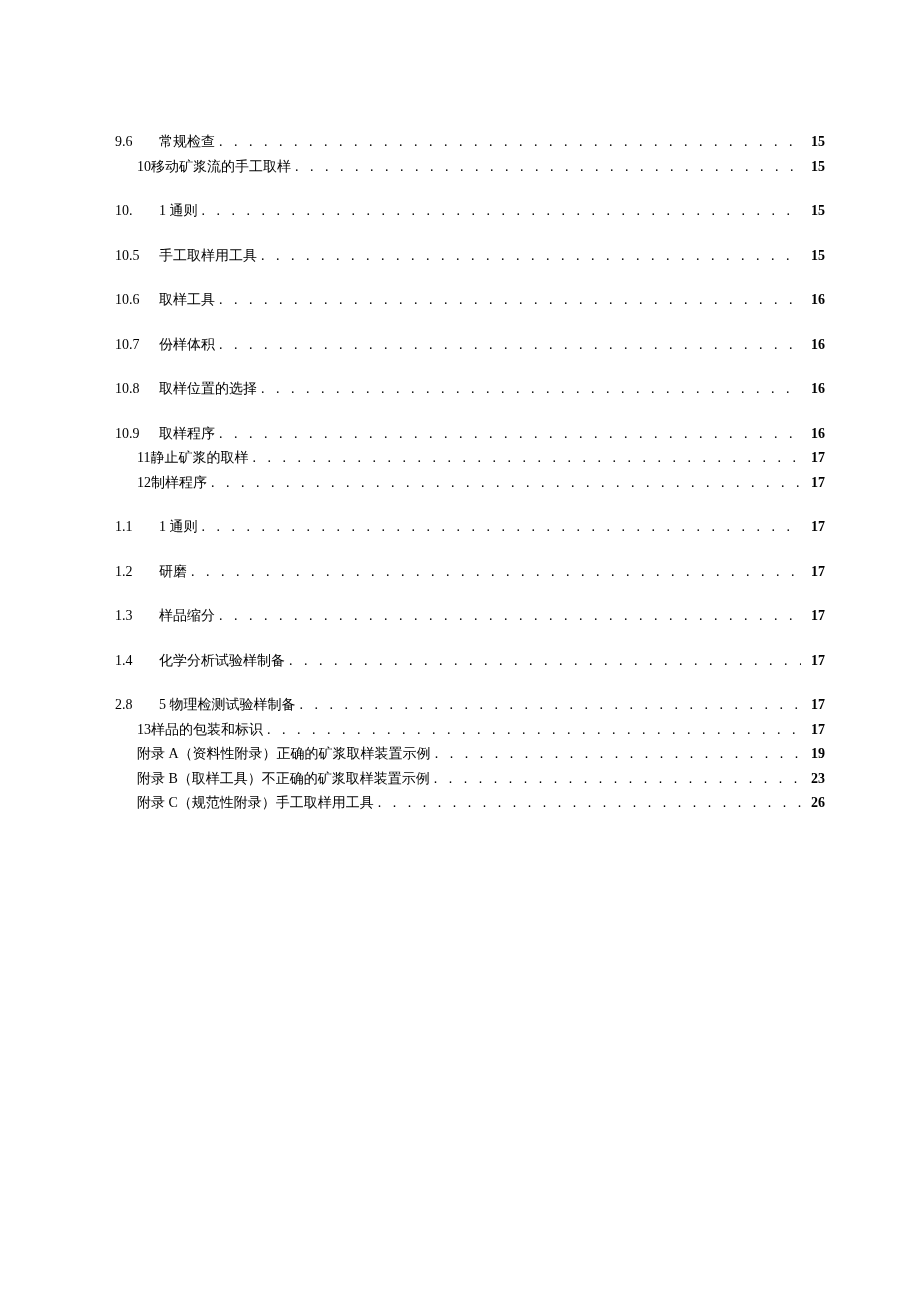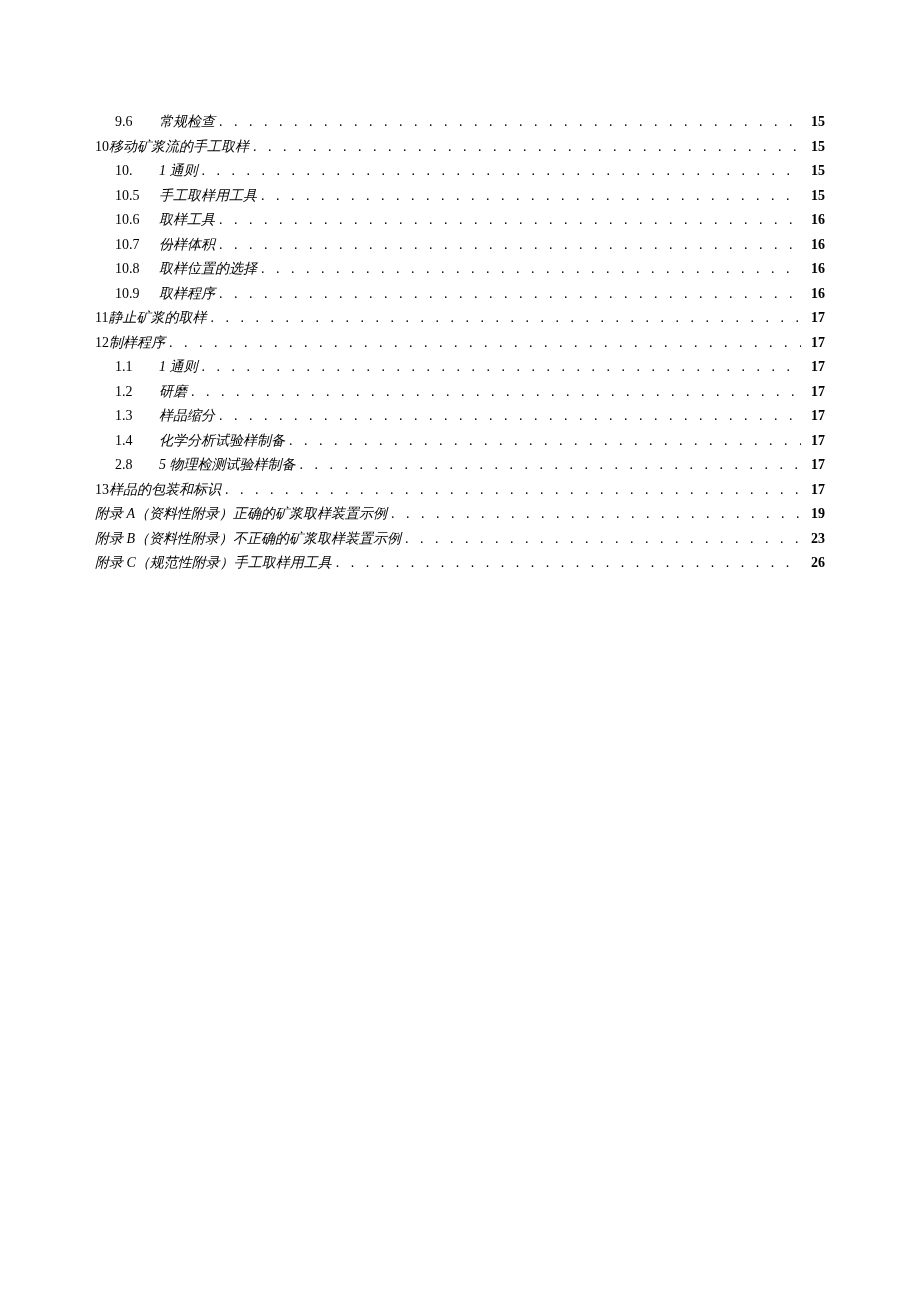--- a/index.html
+++ b/index.html
@@ -23,33 +23,34 @@
     .toc-entry {
       display: flex;
       align-items: baseline;
       font-size: 14px;
       line-height: 24.5px;
       color: #000000;
       white-space: nowrap;
     }
     .toc-entry.level-1 {
       padding-left: 0;
+      margin-left: 42px;
     }
     .toc-entry.level-2 {
       padding-left: 20px;
     }
     .toc-num {
       flex-shrink: 0;
     }
     .toc-num.wide {
       min-width: 44px;
+      margin-top: 20px;
     }
     .toc-title {
       flex-shrink: 0;
-      font-style: italic;
     }
     .toc-dots {
       flex: 1;
       overflow: hidden;
       letter-spacing: 4px;
       margin: 0 4px;
       color: #000000;
     }
     .toc-dots::after {
       content: ". . . . . . . . . . . . . . . . . . . . . . . . . . . . . . . . . . . . . . . . . . . . . . . . . . . . . . . . . . . . . . . . . . . . . . . . . . . . . . . . . . . . . . . . . . . . . . . . . . . . . . . . . . . . . . . . . . . . . . . .";
@@ -165,21 +166,21 @@
         <span class="toc-title">样品的包装和标识</span>
         <span class="toc-dots"></span>
         <span class="toc-page">17</span>
       </li>
       <li class="toc-entry level-1">
         <span class="toc-title">附录 A（资料性附录）正确的矿浆取样装置示例</span>
         <span class="toc-dots"></span>
         <span class="toc-page">19</span>
       </li>
       <li class="toc-entry level-1">
-        <span class="toc-title">附录 B（资料性附录）不正确的矿浆取样装置示例</span>
+        <span class="toc-title">附录 B（取样工具）不正确的矿浆取样装置示例</span>
         <span class="toc-dots"></span>
         <span class="toc-page">23</span>
       </li>
       <li class="toc-entry level-1">
         <span class="toc-title">附录 C（规范性附录）手工取样用工具</span>
         <span class="toc-dots"></span>
         <span class="toc-page">26</span>
       </li>
     </ul>
 </div>

